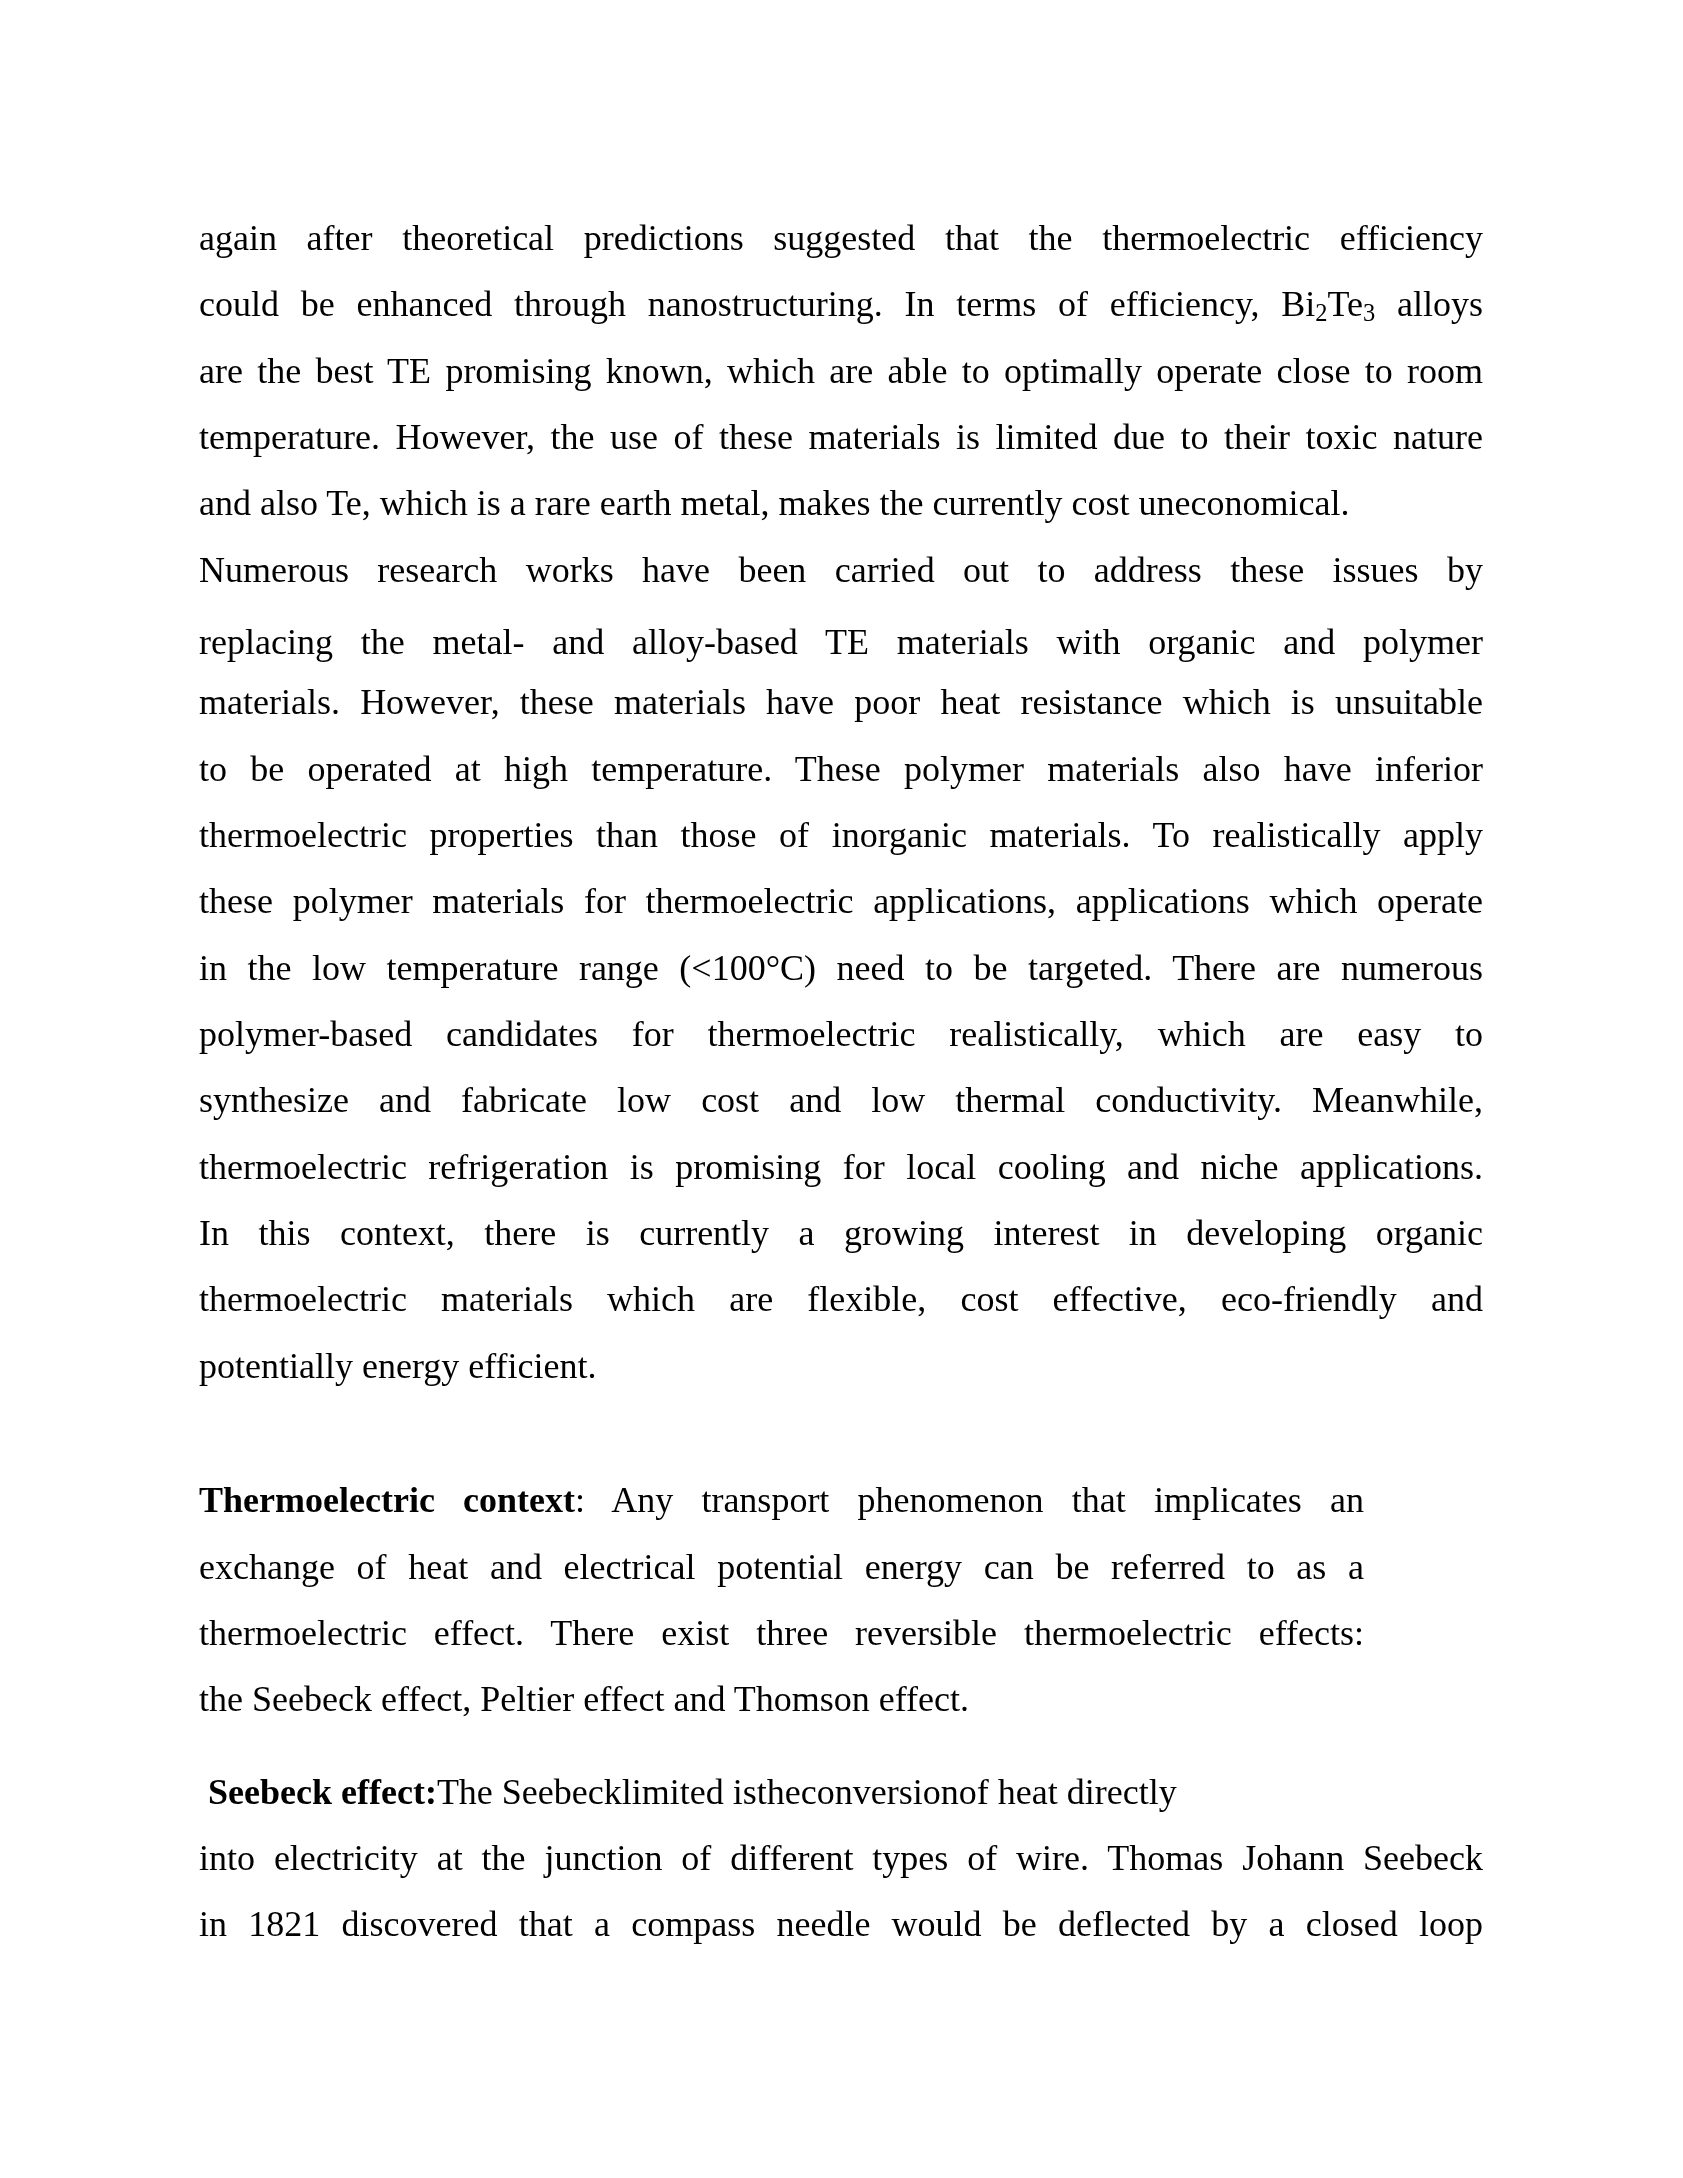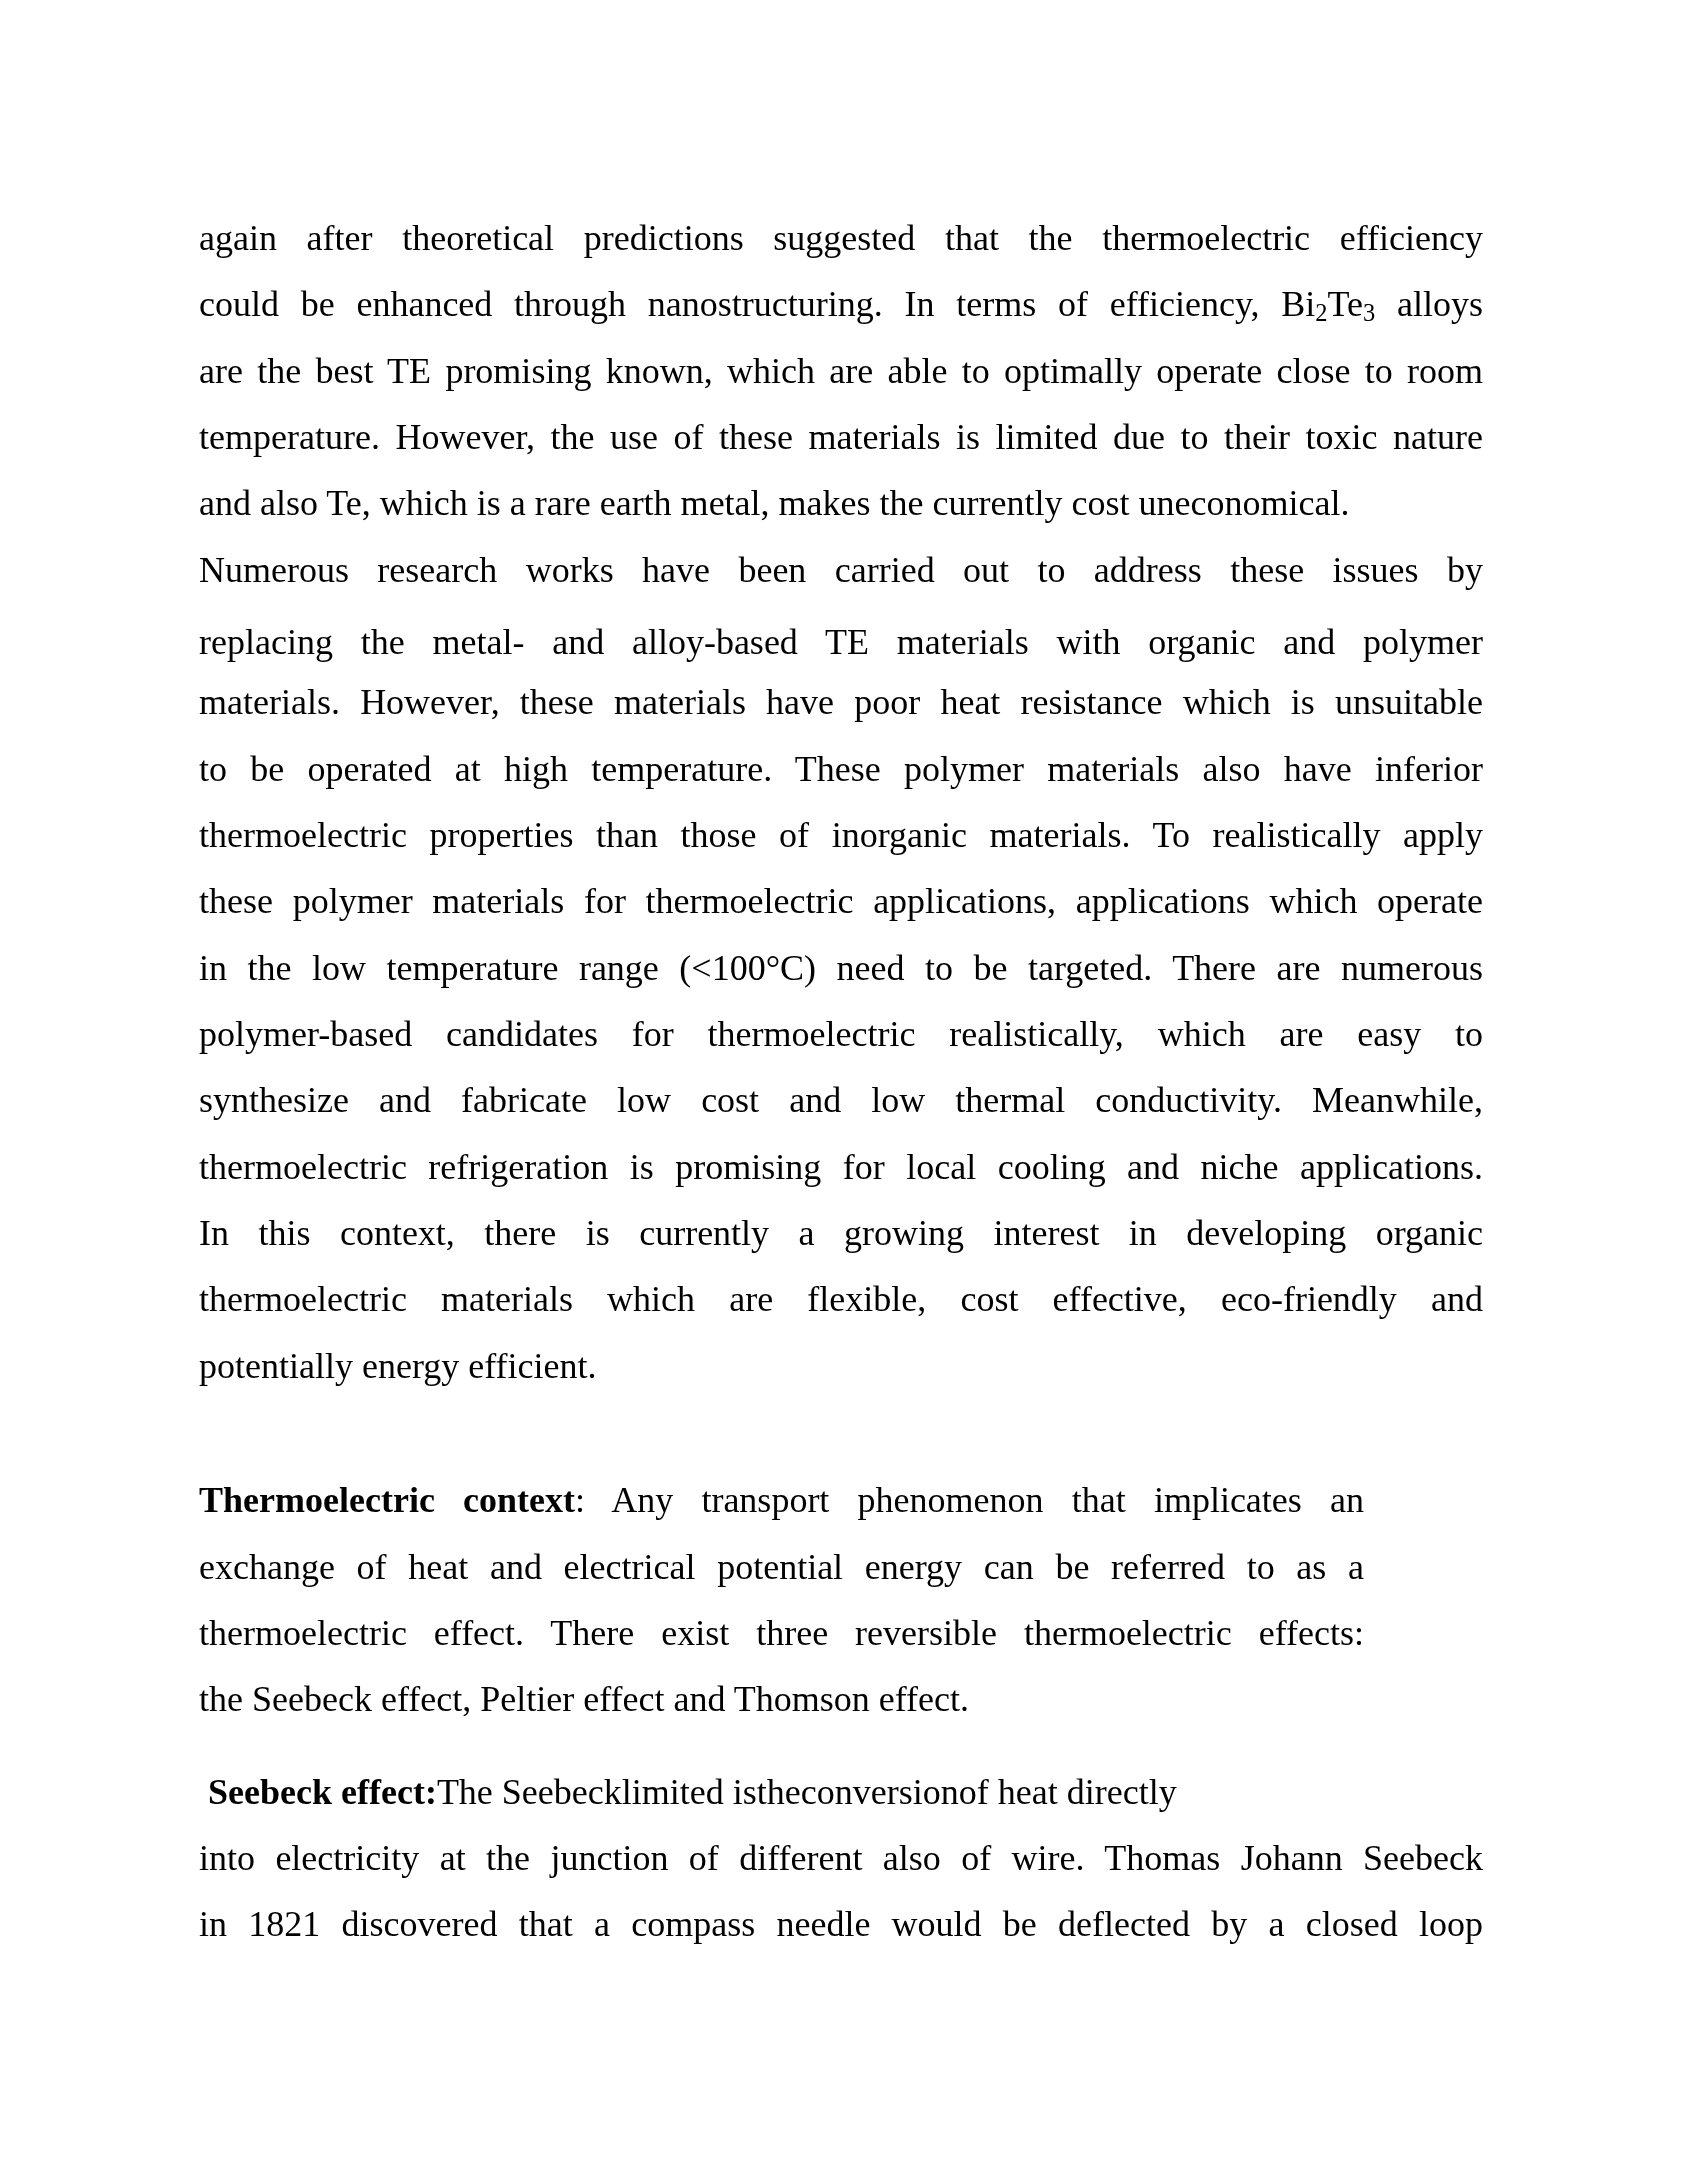--- a/index.html
+++ b/index.html
@@ -57,18 +57,18 @@
 
   <div>
     <div class="line seg-row" style="top:1742px">
       <span class="b">Seebeck effect:</span>
       <span>The Seebeck</span>
       <span>limited is</span>
       <span>the</span>
       <span>conversion</span>
       <span>of heat directly</span>
     </div>
-    <div class="line j w1" style="top:1808px">into electricity at the junction of different also of wire. Thomas Johann Seebeck</div>
+    <div class="line j w1" style="top:1808px">into electricity at the junction of different types of wire. Thomas Johann Seebeck</div>
     <div class="line j w1" style="top:1874px">in 1821 discovered that a compass needle would be deflected by a closed loop</div>
   </div>
 
 </div>
 
 
 </body></html>

